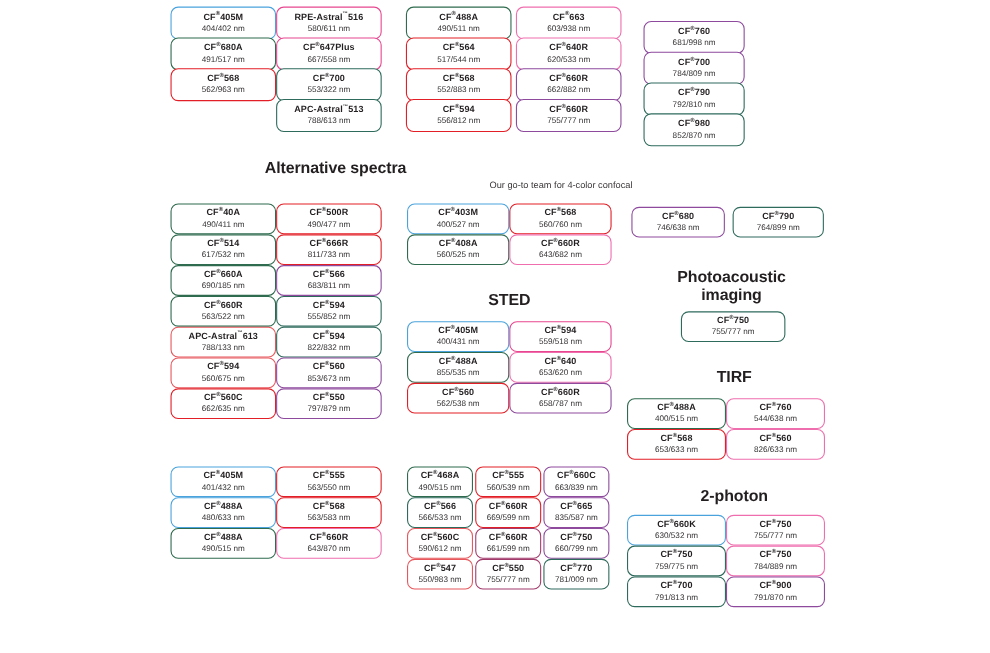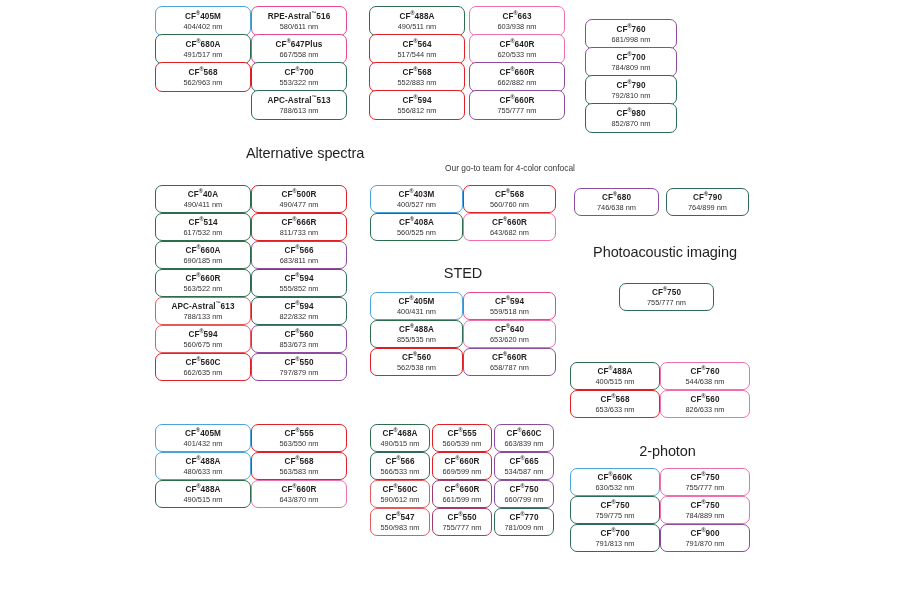--- a/index.html
+++ b/index.html
@@ -50,21 +50,21 @@
     font-size: 7.4px;
     margin-top: 1.5px;
     white-space: nowrap;
     color: #333031;
   }
 
   
   .sec-title {
     position: absolute;
     font-size: 14.5px;
-    font-weight: normal;
+    font-weight: bold;
     color: #231f20;
     text-align: center;
     white-space: nowrap;
     letter-spacing: -.1px;
   }
   .sec-title.two-line { white-space: normal; line-height: 1.18; }
   .sec-sub {
     position: absolute;
     font-size: 8.4px;
     color: #3a3638;
@@ -257,20 +257,21 @@
     </div>
     <div class="pill" style="left: 666px; top: 188px; width: 83px; height: 28px; border-color: rgb(47, 107, 92);">
       <div class="nm">CF<span class="r">®</span>790</div>
       <div class="sp">764/899 nm</div>
     </div>
     <div class="sec-title two-line" style="left: 590px; top: 244px; width: 150px;">Photoacoustic imaging</div>
     <div class="pill" style="left: 619px; top: 283px; width: 95px; height: 28px; border-color: rgb(47, 107, 92);">
       <div class="nm">CF<span class="r">®</span>750</div>
       <div class="sp">755/777 nm</div>
     </div>
+    <div class="sec-title" style="left: 580px; top: 335px; width: 175px;">TIRF</div>
     <div class="pill" style="left: 570px; top: 362px; width: 90px; height: 28px; border-color: rgb(47, 107, 79);">
       <div class="nm">CF<span class="r">®</span>488A</div>
       <div class="sp">400/515 nm</div>
     </div>
     <div class="pill" style="left: 570px; top: 390px; width: 90px; height: 28px; border-color: rgb(226, 30, 38);">
       <div class="nm">CF<span class="r">®</span>568</div>
       <div class="sp">653/633 nm</div>
     </div>
     <div class="pill" style="left: 660px; top: 362px; width: 90px; height: 28px; border-color: rgb(239, 111, 174);">
       <div class="nm">CF<span class="r">®</span>760</div>
@@ -360,21 +361,21 @@
     <div class="pill" style="left: 432px; top: 508px; width: 60px; height: 28px; border-color: rgb(162, 59, 108);">
       <div class="nm">CF<span class="r">®</span>550</div>
       <div class="sp">755/777 nm</div>
     </div>
     <div class="pill" style="left: 494px; top: 424px; width: 60px; height: 28px; border-color: rgb(142, 75, 158);">
       <div class="nm">CF<span class="r">®</span>660C</div>
       <div class="sp">663/839 nm</div>
     </div>
     <div class="pill" style="left: 494px; top: 452px; width: 60px; height: 28px; border-color: rgb(142, 75, 158);">
       <div class="nm">CF<span class="r">®</span>665</div>
-      <div class="sp">534/587 nm</div>
+      <div class="sp">835/587 nm</div>
     </div>
     <div class="pill" style="left: 494px; top: 480px; width: 60px; height: 28px; border-color: rgb(142, 75, 158);">
       <div class="nm">CF<span class="r">®</span>750</div>
       <div class="sp">660/799 nm</div>
     </div>
     <div class="pill" style="left: 494px; top: 508px; width: 60px; height: 28px; border-color: rgb(47, 107, 92);">
       <div class="nm">CF<span class="r">®</span>770</div>
       <div class="sp">781/009 nm</div>
     </div>
   </div>

